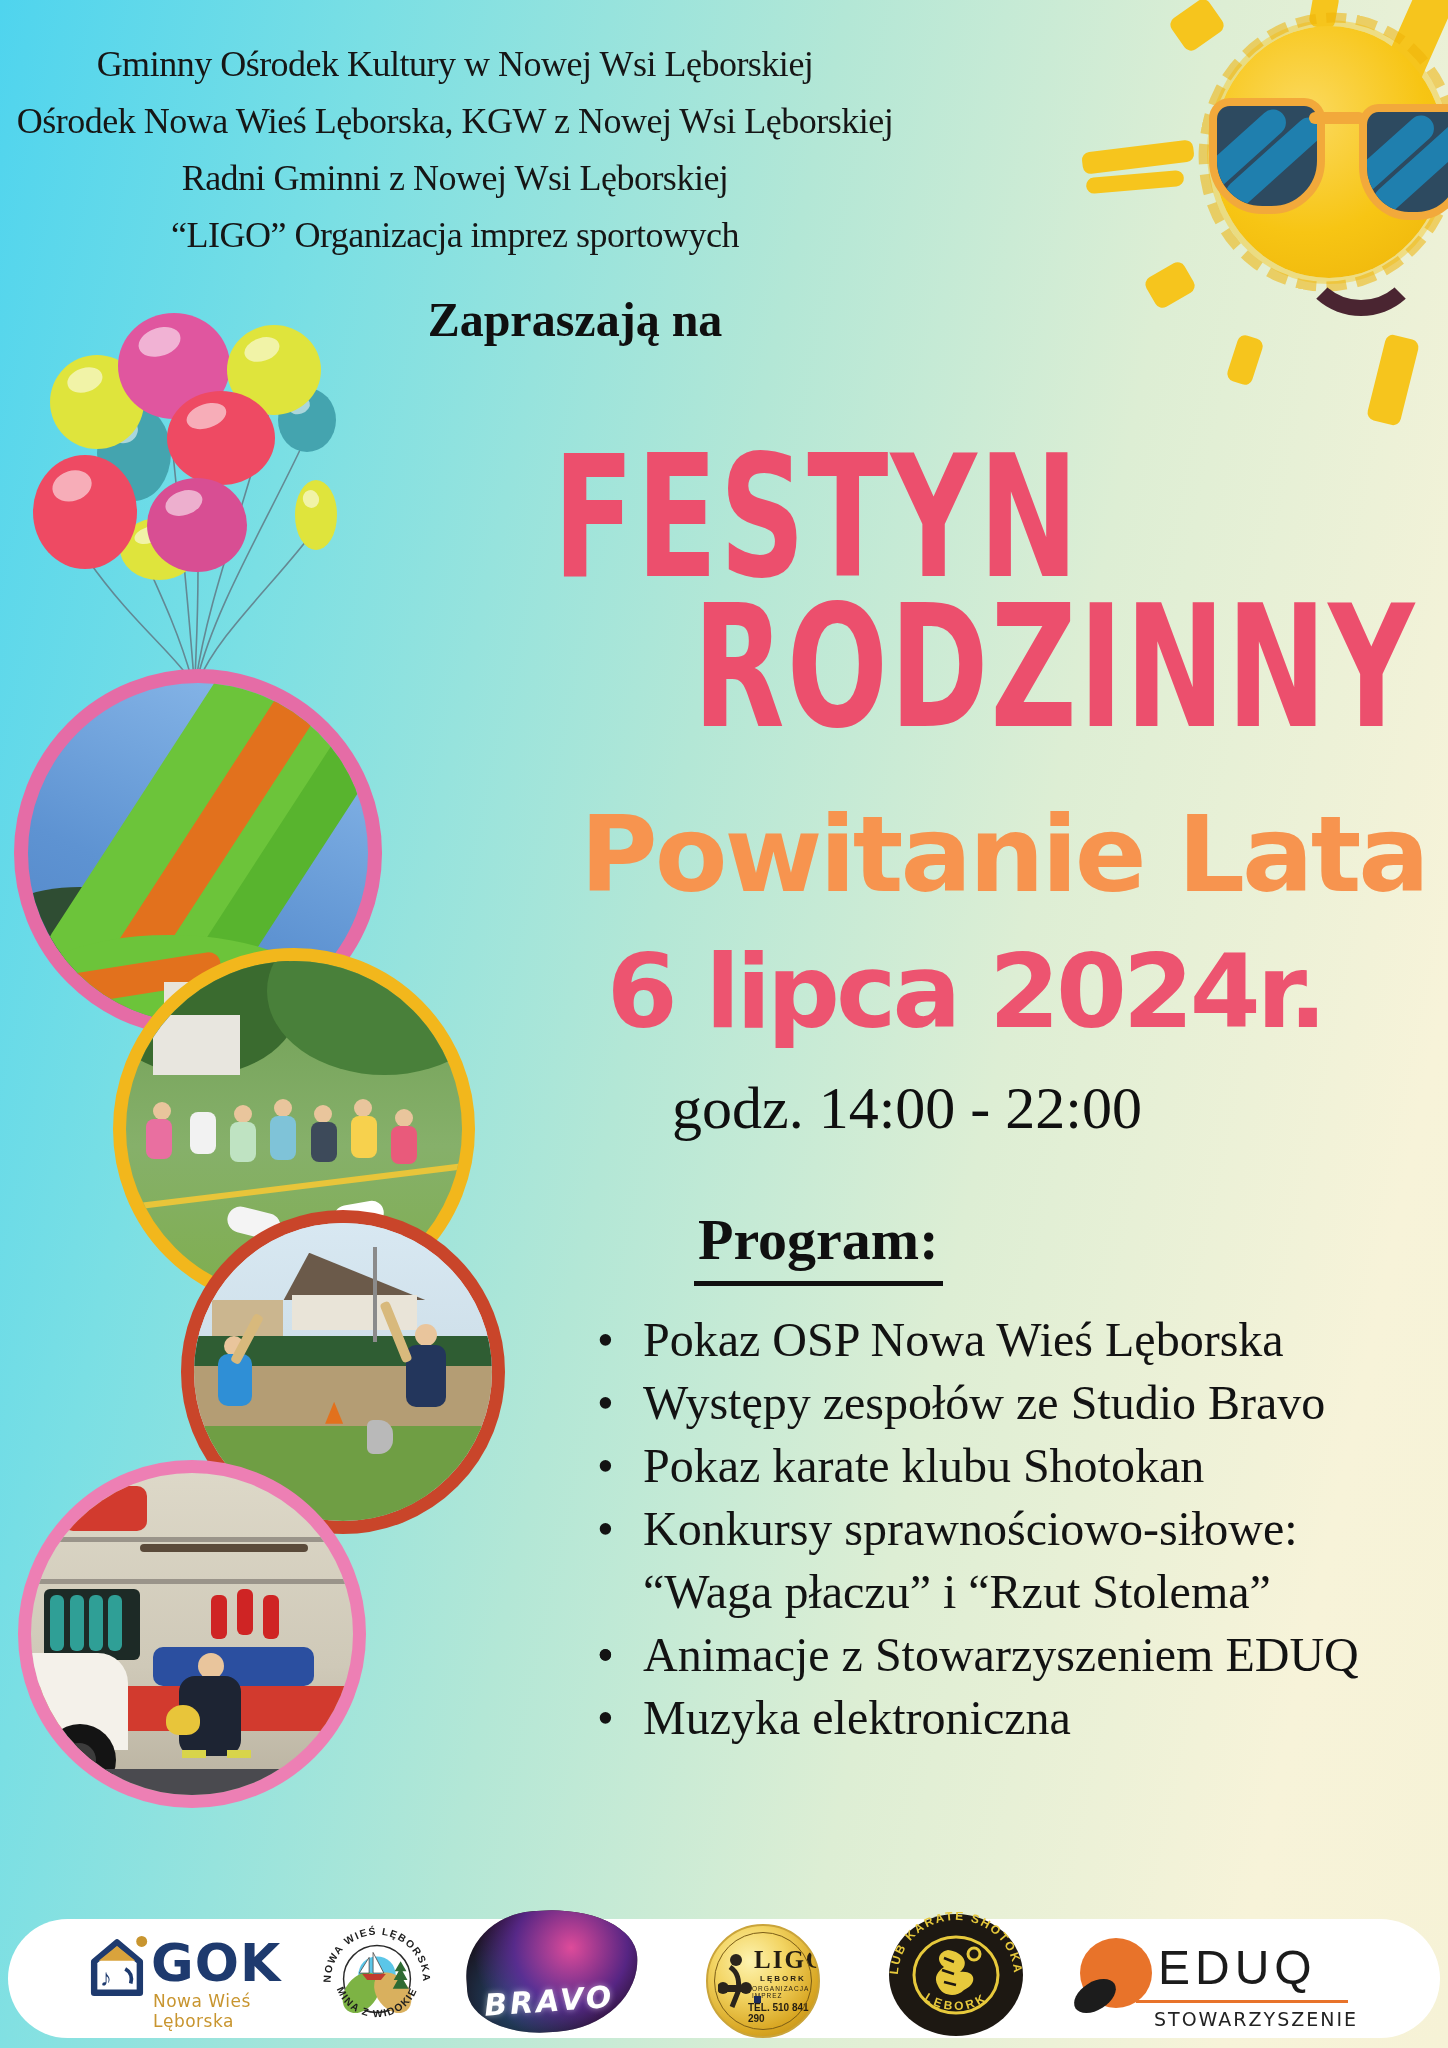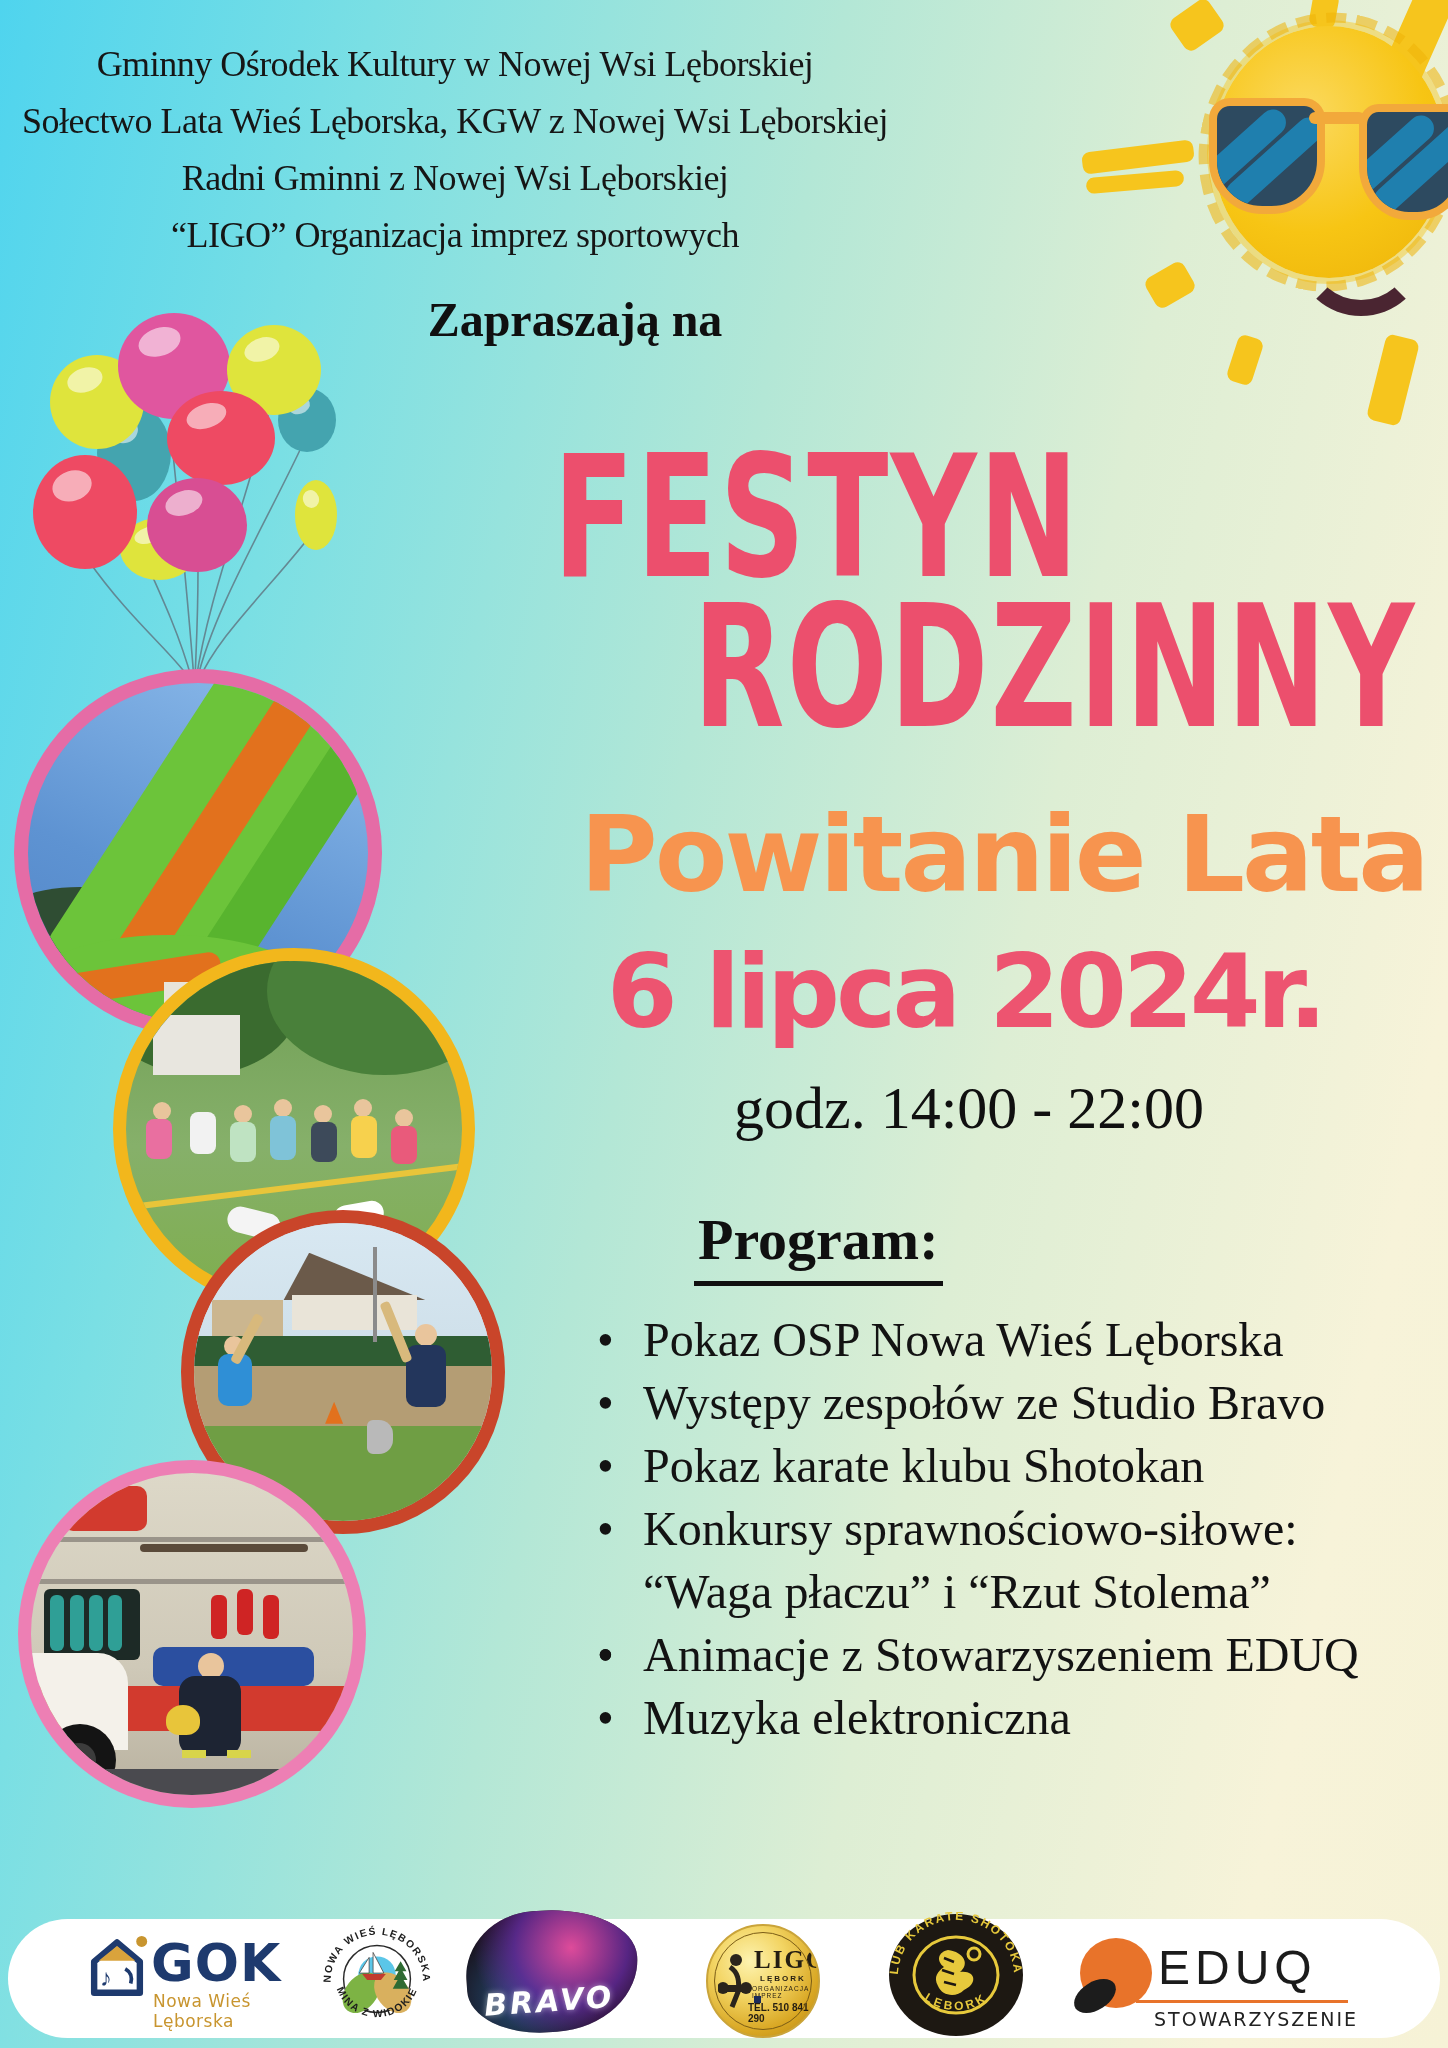--- a/index.html
+++ b/index.html
@@ -26,21 +26,21 @@
   #smile{left:86px;top:178px;width:92px;height:80px;border:16px solid transparent;border-bottom:16px solid #4a2531;border-radius:50%;}
   
   .bal{position:absolute;border-radius:50%;}
   .bal .shine{position:absolute;left:18%;top:14%;width:38%;height:26%;background:rgba(255,255,255,.55);border-radius:50%;transform:rotate(-18deg);}
   
   #title1,#title2{font-family:"DejaVu Sans",sans-serif;font-weight:bold;color:#ec4f6d;font-size:119px;line-height:1;letter-spacing:2px;transform:scaleY(1.42);transform-origin:top left;white-space:nowrap;}
   #title1{left:553px;top:434px;}
   #title2{left:693px;top:584px;}
   #subtitle{left:580px;top:793px;width:780px;text-align:center;font-family:"DejaVu Sans",sans-serif;font-weight:bold;font-size:106px;letter-spacing:-3px;color:#f7944f;white-space:nowrap;}
   #event-date{left:570px;top:932px;width:790px;text-align:center;font-family:"DejaVu Sans",sans-serif;font-weight:bold;font-size:102px;letter-spacing:-4px;color:#ed5470;white-space:nowrap;}
-  #event-time{left:674px;top:1074px;width:590px;text-align:center;font-size:60px;color:#101010;white-space:nowrap;}
+  #event-time{left:612px;top:1074px;width:590px;text-align:center;font-size:60px;color:#101010;white-space:nowrap;}
   #program-heading{left:694px;top:1206px;font-size:58px;font-weight:600;color:#101010;border-bottom:5px solid #101010;padding:0 4px 8px 4px;}
   #program-list{left:643px;top:1308px;width:740px;list-style:none;margin:0;padding:0;font-size:48px;line-height:63px;color:#131313;}
   #program-list li{position:relative;white-space:nowrap;}
   #program-list li .dot{position:absolute;left:-46px;top:0;}
   
   .pcircle{position:absolute;border-radius:50%;overflow:hidden;}
   .pcircle *{position:absolute;}
   #circle-slide{left:14px;top:669px;width:340px;height:340px;border:14px solid #e56ca6;background:linear-gradient(205deg,#8fbdec 0%,#5e93d2 60%,#4f83c6 100%);z-index:3;}
   #circle-crowd{left:113px;top:948px;width:336px;height:336px;border:13px solid #f2b71c;background:linear-gradient(#6f9e54 0%,#86b06a 55%,#7fae4e 100%);z-index:4;}
   #circle-axe{left:181px;top:1210px;width:298px;height:298px;border:13px solid #c9452a;background:#cfe0ea;z-index:5;}
@@ -60,21 +60,21 @@
   #eduq-subtitle{font-family:"DejaVu Sans",sans-serif;font-size:19px;letter-spacing:2px;color:#222;}
   svg text{font-family:"Liberation Sans",sans-serif;}
 </style>
 </head>
 <body>
 
 <div id="poster">
 
   <div class="abs" id="organizers">
     <div>Gminny Ośrodek Kultury w Nowej Wsi Lęborskiej</div>
-    <div>Sołectwo Lata Wieś Lęborska, KGW z Nowej Wsi Lęborskiej</div>
+    <div>Ośrodek Nowa Wieś Lęborska, KGW z Nowej Wsi Lęborskiej</div>
     <div>Radni Gminni z Nowej Wsi Lęborskiej</div>
     <div>“LIGO” Organizacja imprez sportowych</div>
   </div>
   <div class="abs" id="invite">Zapraszają na</div>
 
   <div>
     <span class="sun-ray" style="left:1174px;top:6px;width:46px;height:38px;transform:rotate(-35deg);"></span>
     <span class="sun-ray" style="left:1311px;top:-8px;width:26px;height:36px;transform:rotate(10deg);"></span>
     <span class="sun-ray" style="left:1400px;top:-16px;width:40px;height:96px;transform:rotate(24deg);"></span>
     <span class="sun-ray" style="left:1082px;top:146px;width:112px;height:22px;transform:rotate(-7deg);"></span>

